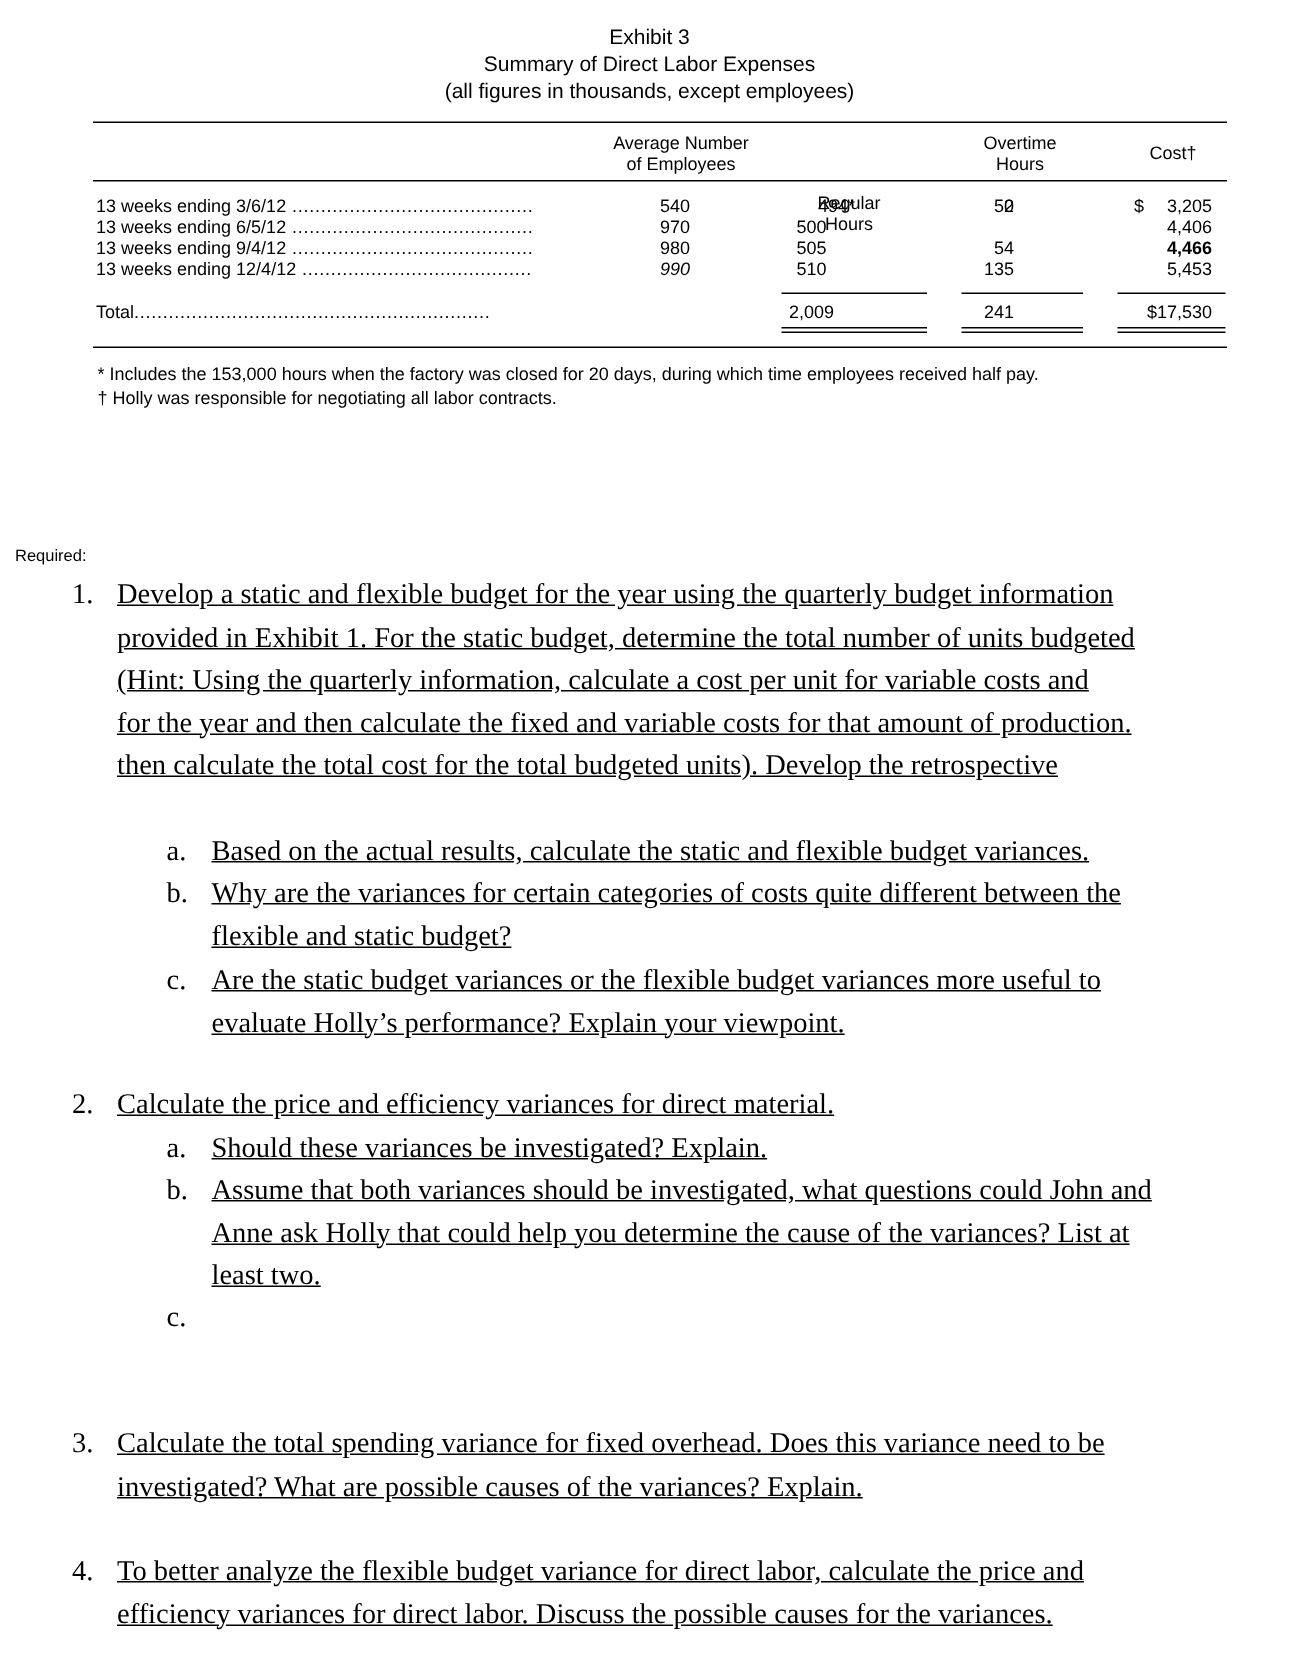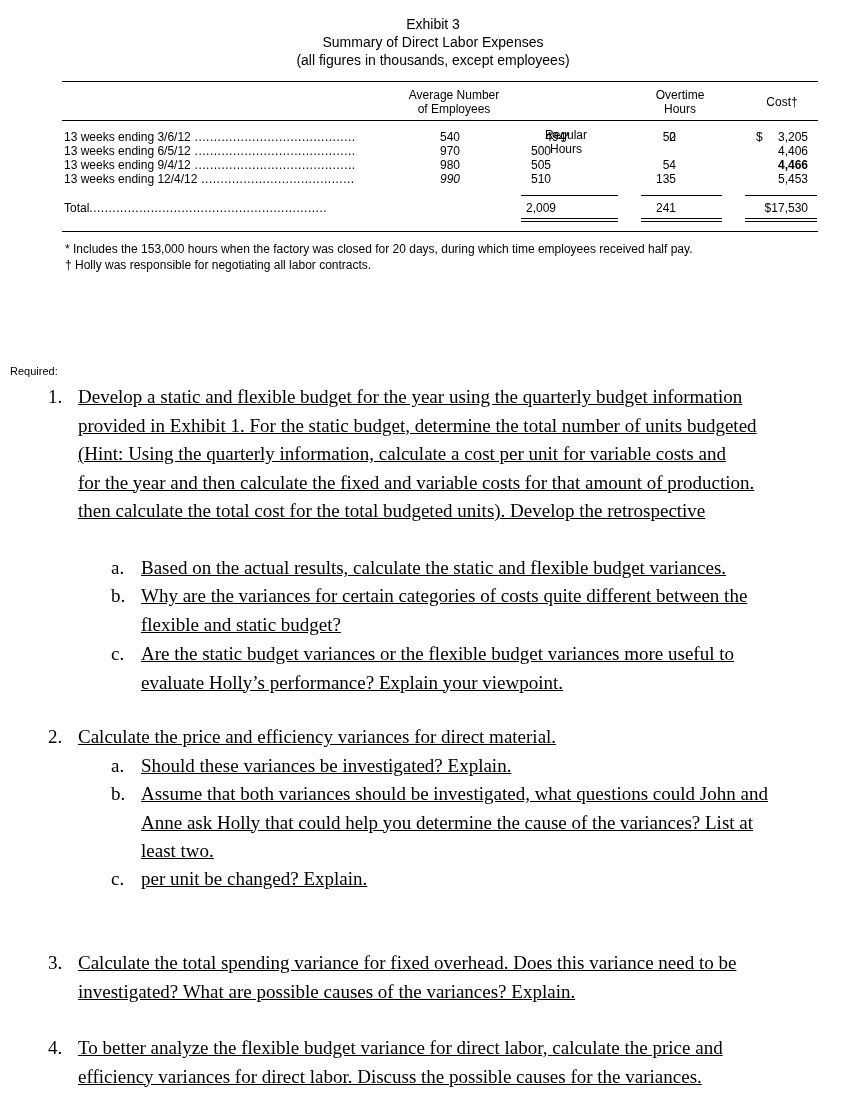--- a/index.html
+++ b/index.html
@@ -239,21 +239,20 @@
   <span class="num">b.</span>
   <div class="body">
     <div>Assume that both variances should be investigated, what questions could John and</div>
     <div>Anne ask Holly that could help you determine the cause of the variances?  List at</div>
     <div>least two.</div>
   </div>
 </div>
 <div class="q sub serif" style="left:111px; top:865px;">
   <span class="num">c.</span>
   <div class="body">
-    <div>per unit be changed? Explain.</div>
   </div>
 </div>
 
 <div class="q serif" style="left:48px; top:949px;">
   <span class="num">3.</span>
   <div class="body">
     <div>Calculate the total spending variance for fixed overhead.  Does this variance need to be</div>
     <div>investigated? What are possible causes of the variances? Explain.</div>
   </div>
 </div>

